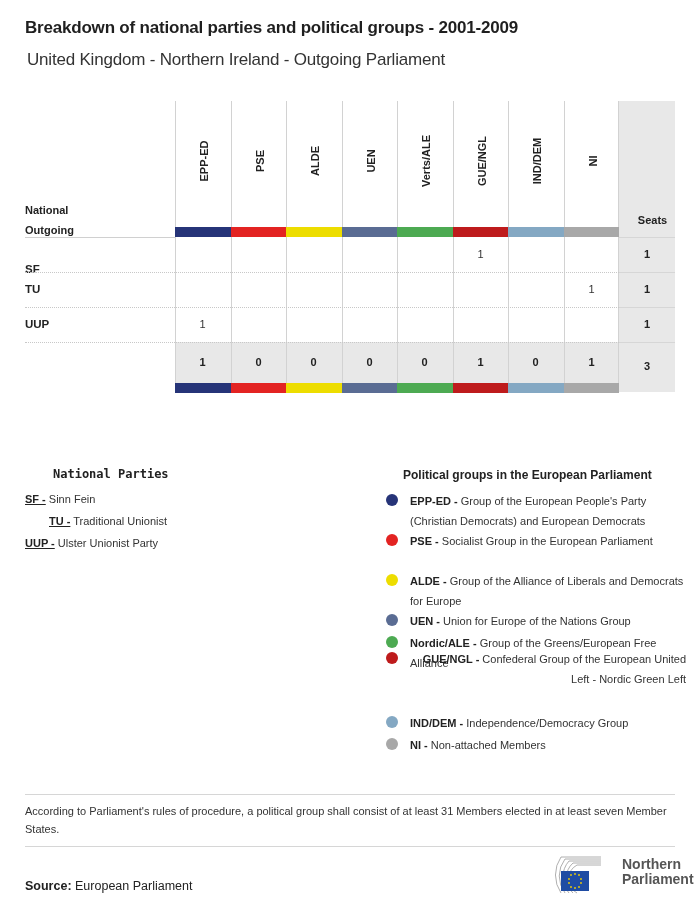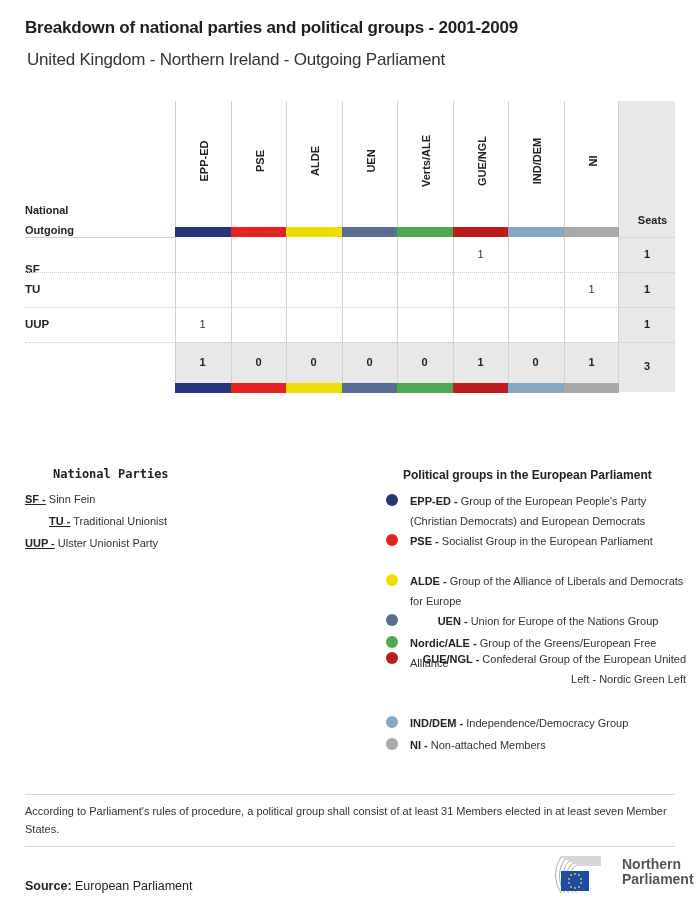--- a/index.html
+++ b/index.html
@@ -186,21 +186,21 @@
       <span class="pg-text"><b>EPP-ED -</b> <span>Group of the European People's Party (Christian Democrats) and European Democrats</span></span>
     </div>
     <div class="pg-item" style="top: 531px;">
       <span class="pg-dot" style="background: rgb(227, 35, 34);"></span>
       <span class="pg-text"><b>PSE -</b> <span>Socialist Group in the European Parliament</span></span>
     </div>
     <div class="pg-item" style="top: 571px;">
       <span class="pg-dot" style="background: rgb(237, 221, 0);"></span>
       <span class="pg-text"><b>ALDE -</b> <span>Group of the Alliance of Liberals and Democrats for Europe</span></span>
     </div>
-    <div class="pg-item" style="top: 611px; text-align: center;">
+    <div class="pg-item" style="top: 611px;">
       <span class="pg-dot" style="background: rgb(90, 108, 147);"></span>
       <span class="pg-text"><b>UEN -</b> <span>Union for Europe of the Nations Group</span></span>
     </div>
     <div class="pg-item" style="top: 633px;">
       <span class="pg-dot" style="background: rgb(77, 170, 82);"></span>
       <span class="pg-text"><b>Nordic/ALE -</b> <span>Group of the Greens/European Free Alliance</span></span>
     </div>
     <div class="pg-item" style="top: 649px; text-align: right;">
       <span class="pg-dot" style="background: rgb(190, 27, 28);"></span>
       <span class="pg-text"><b>GUE/NGL -</b> <span>Confederal Group of the European United Left - Nordic Green Left</span></span>

